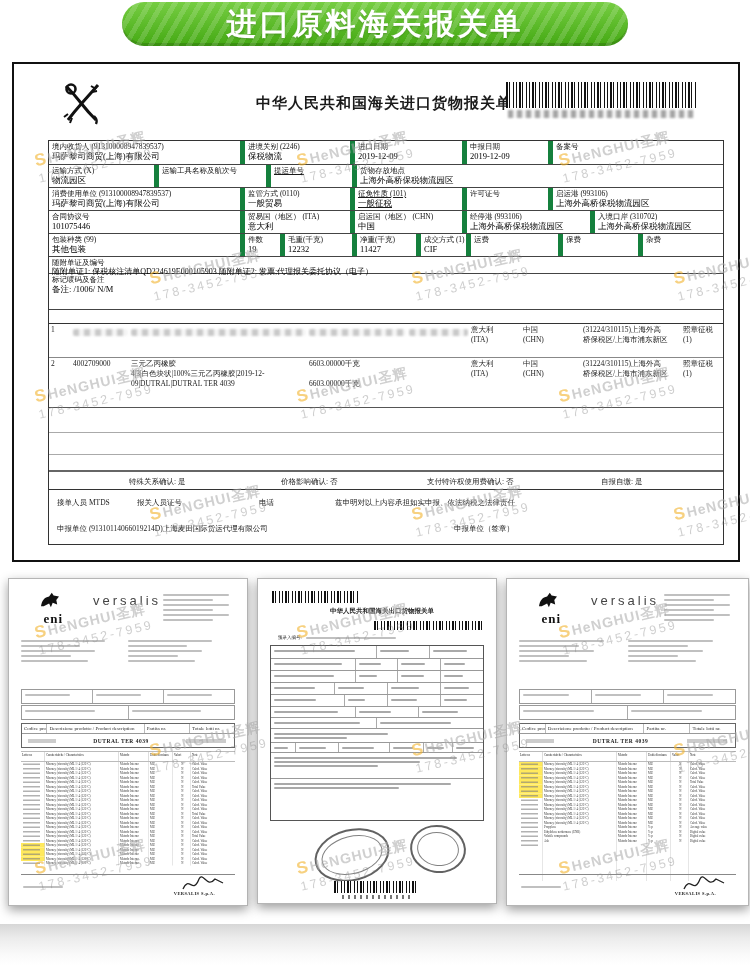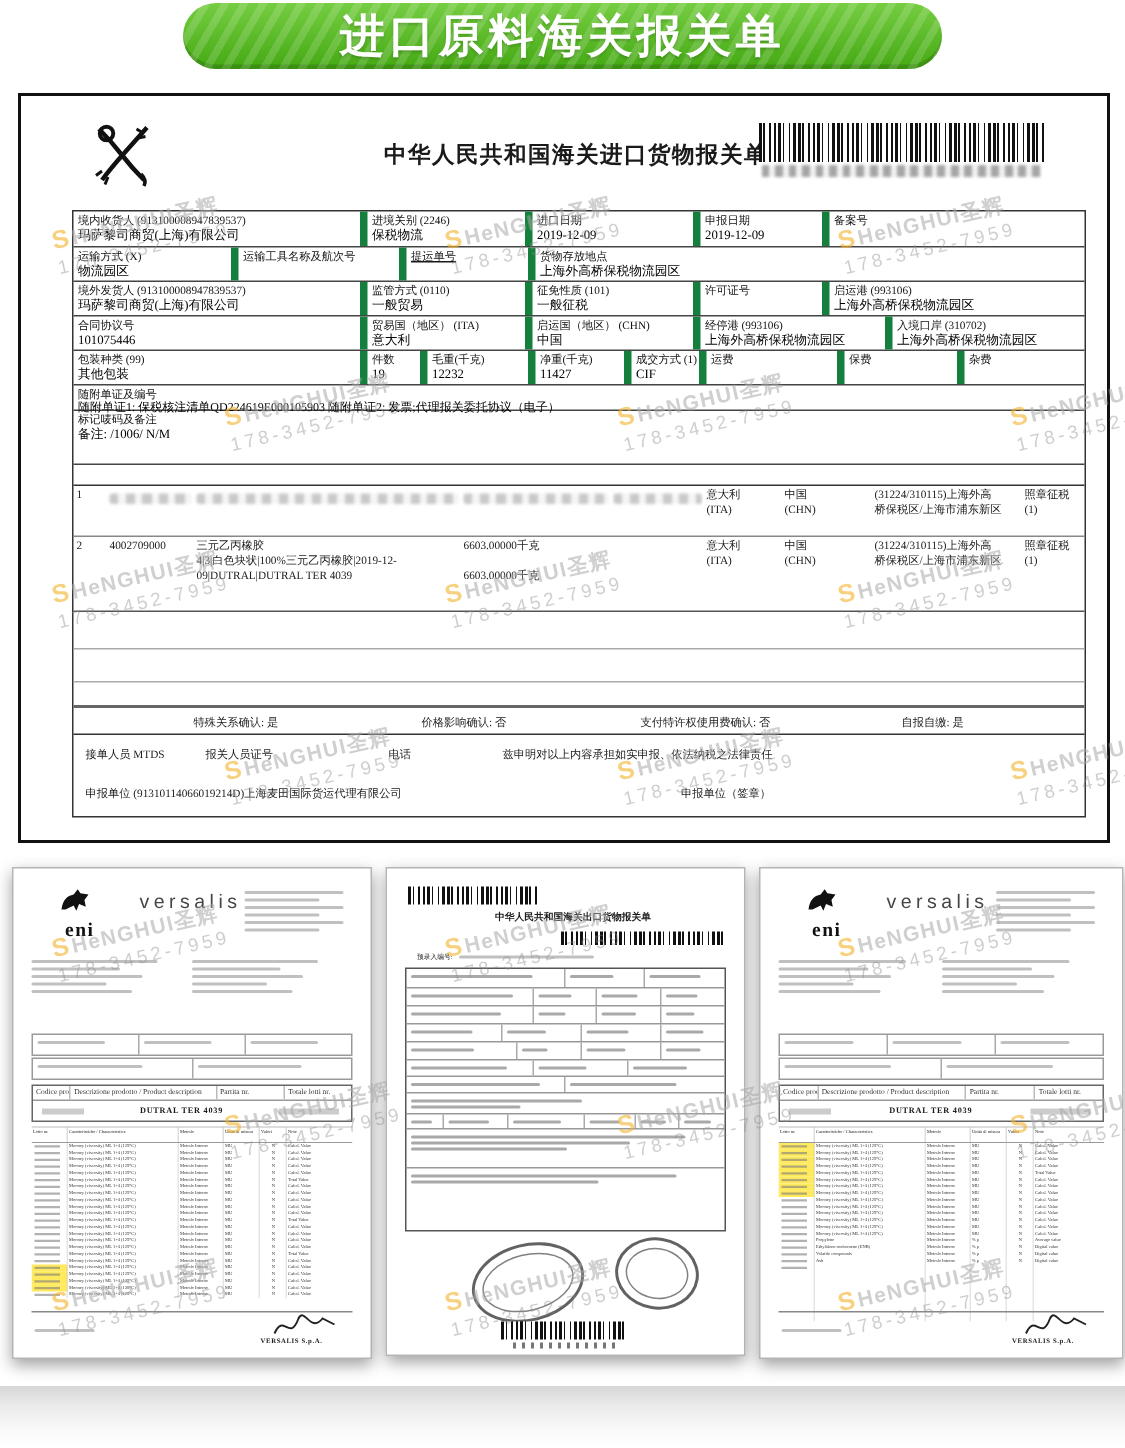--- a/index.html
+++ b/index.html
@@ -197,28 +197,28 @@
             <div class="cv"></div>
           </div>
           <div class="tcell" style="flex: 1 1 0%;">
             <div class="cl">货物存放地点</div>
             <div class="cv">上海外高桥保税物流园区</div>
           </div>
         </div>
       <div class="trow" style="height:23px">
 
       <div class="tcell" style="width: 196px;">
-            <div class="cl">境外发货人  (913100008947839537)</div>
+            <div class="cl">消费使用单位  (913100008947839537)</div>
             <div class="cv">玛萨黎司商贸(上海)有限公司</div>
           </div>
           <div class="tcell" style="width: 110px;">
             <div class="cl">监管方式  (0110)</div>
             <div class="cv">一般贸易</div>
           </div>
-          <div class="tcell" style="width: 112px;">
+          <div class="tcell" style="width: 112px; text-decoration: underline;">
             <div class="cl">征免性质  (101)</div>
             <div class="cv">一般征税</div>
           </div>
           <div class="tcell" style="width: 86px;">
             <div class="cl">许可证号</div>
             <div class="cv"></div>
           </div>
           <div class="tcell" style="flex: 1 1 0%;">
             <div class="cl">启运港  (993106)</div>
             <div class="cv">上海外高桥保税物流园区</div>

